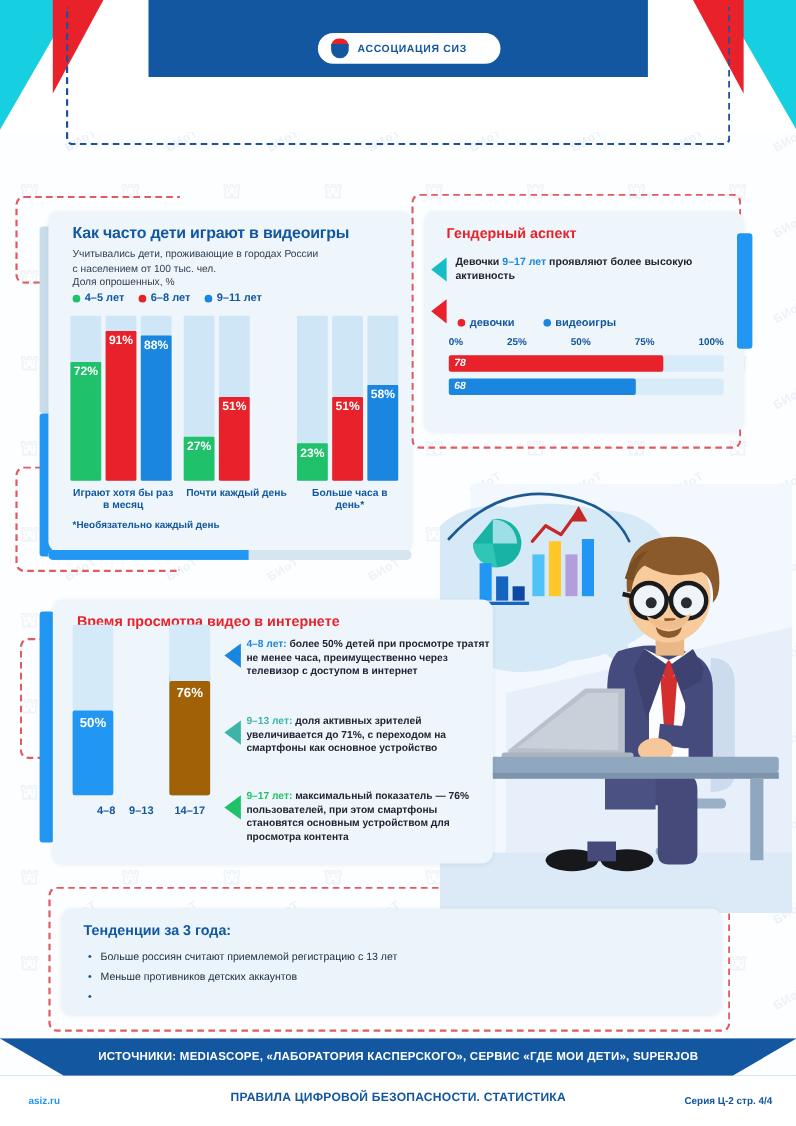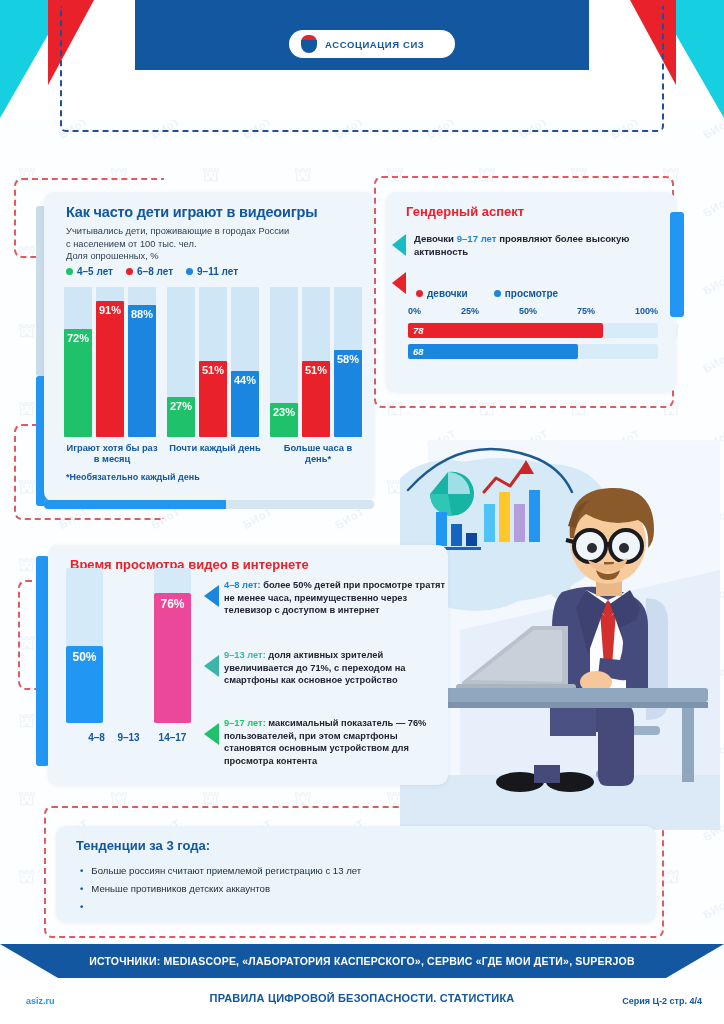--- a/index.html
+++ b/index.html
@@ -540,26 +540,20 @@
             <div class="bfill" style="height:40.5px;background:#1fc26a">
               <span class="bval">27%</span>
             </div>
           </div>
           <div class="bcol">
             <div class="btrack"></div>
             <div class="bfill" style="height:76.5px;background:#e8212a">
               <span class="bval">51%</span>
             </div>
           </div>
-          <div class="bcol">
-            <div class="btrack"></div>
-            <div class="bfill" style="height:66px;background:#1a86e0">
-              <span class="bval">44%</span>
-            </div>
-          </div>
         </div>
         <div class="xlab" style="left: 105px; top: 156px; width: 96px;">Почти каждый день</div>
         <div class="grp" style="left: 208px;">
           <div class="bcol">
             <div class="btrack"></div>
             <div class="bfill" style="height:34.5px;background:#1fc26a">
               <span class="bval">23%</span>
             </div>
           </div>
           <div class="bcol">
@@ -594,21 +588,21 @@
 
     <div class="tri" style="left:6px;top:80px;border-right:14px solid #e8212a;"></div>
 
     <div class="c2-legend" id="c2legend">
         <span class="lg">
           <i class="dot" style="background:#e8212a"></i>
           <span>девочки</span>
         </span>
         <span class="lg">
           <i class="dot" style="background:#1a86e0"></i>
-          <span>просмотре</span>
+          <span>видеоигры</span>
         </span>
       </div>
     <div class="axis" id="c2axis">
         <span>0%</span>
         <span>25%</span>
         <span>50%</span>
         <span>75%</span>
         <span>100%</span>
       </div>
 
@@ -641,21 +635,21 @@
         <div class="v3lab" style="left: 12px;">4–8</div>
         <div class="v3col" style="left: 44px; margin-left: 44px;">
           <div class="v3track"></div>
           <div class="v3fill" style="height:110.05px;background:#3cb5a8">
             <span class="v3val">71%</span>
           </div>
         </div>
         <div class="v3lab" style="left: 44px;">9–13</div>
         <div class="v3col" style="left: 88px;">
           <div class="v3track"></div>
-          <div class="v3fill" style="height:130px;background:#ec4899">
+          <div class="v3fill" style="height:104px;background:#a16207">
             <span class="v3val">76%</span>
           </div>
         </div>
         <div class="v3lab" style="left: 88px;">14–17</div>
       </div>
     <div id="c3items">
         <div class="tri" style="left: 156px; top: 40px; border-right: 15px solid rgb(26, 134, 224);"></div>
         <div class="c3txt" style="left: 176px; top: 34px;"><b style="color:#1a86e0">4–8 лет:</b><span> более 50% детей при просмотре тратят не менее часа, преимущественно через телевизор с доступом в интернет</span></div>
         <div class="tri" style="left: 156px; top: 110px; border-right: 15px solid rgb(60, 181, 168);"></div>
         <div class="c3txt" style="left: 176px; top: 104px;"><b style="color:#3cb5a8">9–13 лет:</b><span> доля активных зрителей увеличивается  до 71%,  с переходом на смартфоны как основное устройство</span></div>

